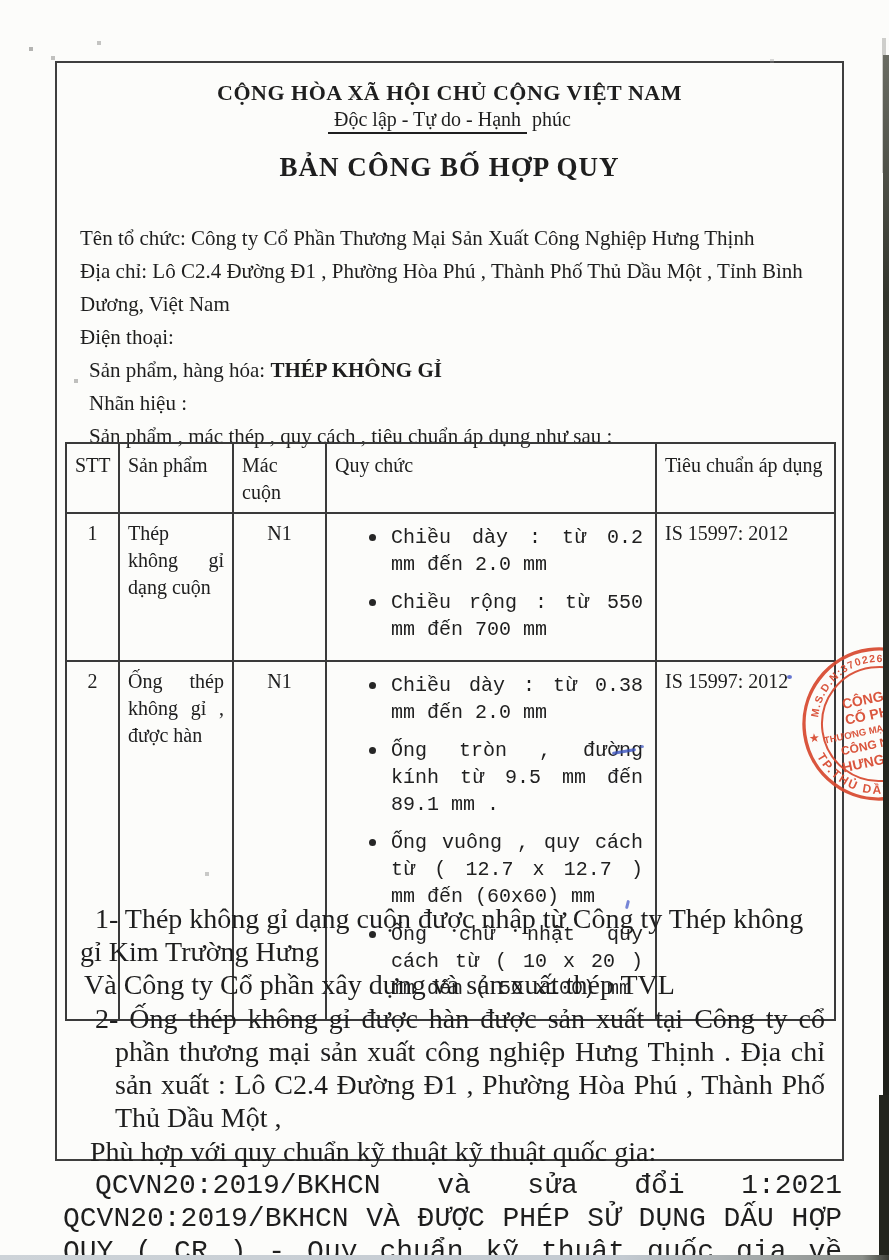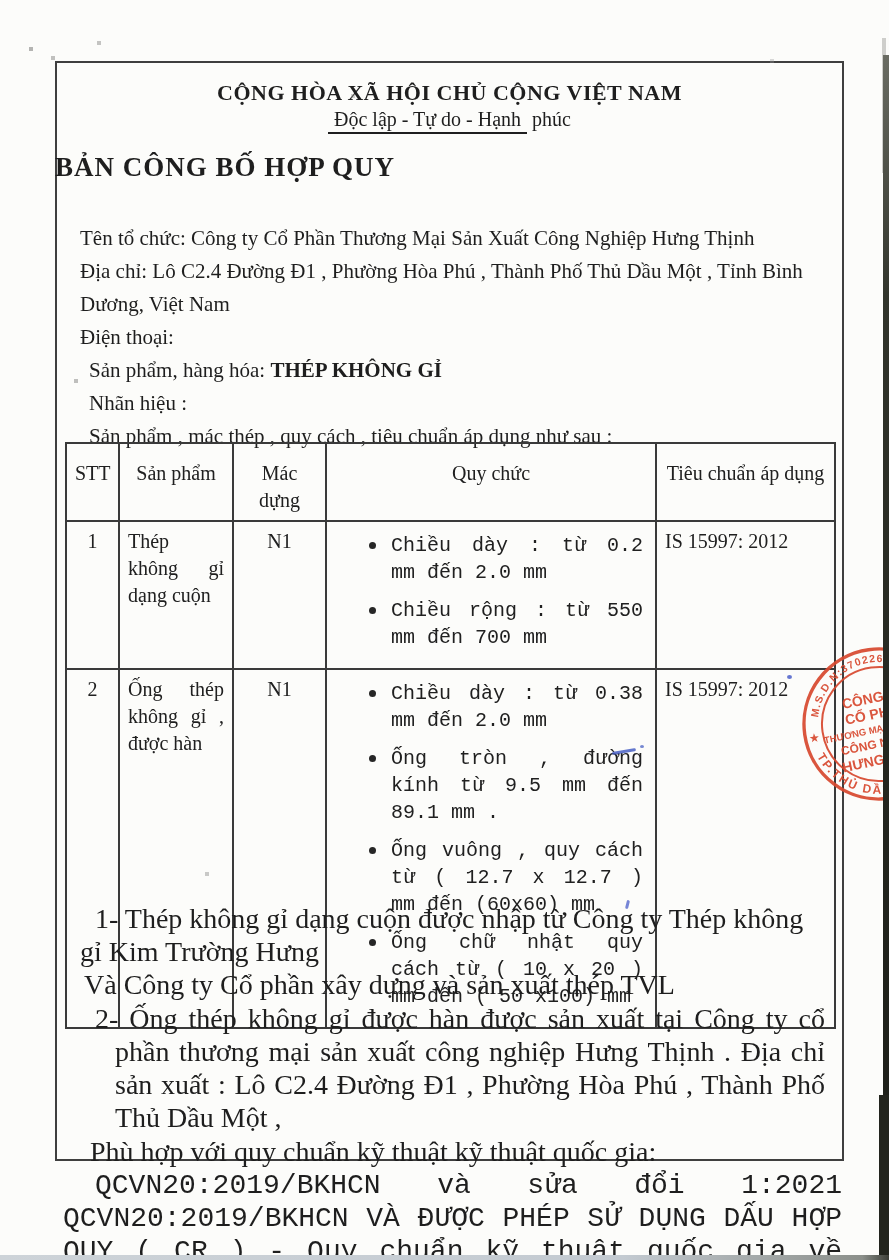--- a/index.html
+++ b/index.html
@@ -20,21 +20,21 @@
     position:absolute; left:55px; top:80px; width:789px;
     text-align:center; font-weight:bold; font-size:22px; letter-spacing:.5px;
   }
   .motto {
     position:absolute; left:55px; top:108px; width:789px;
     text-align:center; font-weight:normal; font-size:20px;
   }
   .motto-underline { border-bottom:2px solid #1f1f1f; padding:0 6px 2px 6px; }
   .doc-title {
     position:absolute; left:55px; top:152px; width:789px;
-    text-align:left; font-weight:bold; font-size:27px; letter-spacing:1px;
+    text-align:center; font-weight:bold; font-size:27px; letter-spacing:1px;
   }
   .doc-number {
     position:absolute; left:55px; top:194px; width:789px;
     text-align:center; font-size:21px;
   }
   .info-block {
     position:absolute; left:80px; top:222px; width:740px;
     font-size:21px; line-height:33px;
   }
   .info-indent { padding-left:9px; }
@@ -42,21 +42,21 @@
 
   .doc-table {
     position:absolute; left:65px; top:442px; width:769px;
     border-collapse:collapse; table-layout:fixed;
     font-size:20px; line-height:27px; color:#202020;
   }
   .doc-table th, .doc-table td {
     border:2px solid #3a3a3a; vertical-align:top; padding:6px 8px;
     overflow:hidden;
   }
-  .doc-table th { font-weight:normal; text-align:center; height:28px; padding-top:16px;margin-left:8px; }
+  .doc-table th { font-weight:normal; text-align:left; height:28px; padding-top:8px;margin-left:8px; }
   .col-stt { width:53px; }
   .col-product { width:114px; }
   .col-grade { width:93px; }
   .col-specs { width:330px; }
   .col-standard { width:179px; }
   .cell-center { text-align:center; }
   .cell-justify { text-align:justify; }
   .row-tall-1 td { height:92px; }
   .row-tall-2 td { height:230px; }
   .spec-list { margin:4px 0 0 0; padding:0 4px 0 34px; list-style:none; }
@@ -146,21 +146,21 @@
       <col class="col-stt">
         <col class="col-product">
         <col class="col-grade">
         <col class="col-specs">
         <col class="col-standard">
     </colgroup>
     <tbody>
         <tr>
       <th class="cell-center">STT</th>
       <th>Sản phẩm</th>
-      <th>Mác dựng</th>
+      <th>Mác cuộn</th>
       <th>Quy chức</th>
       <th>Tiêu chuẩn áp dụng</th>
     </tr>
     <tr class="row-tall-1">
       <td class="cell-center">1</td>
       <td class="cell-justify">Thép không gỉ dạng cuộn</td>
       <td class="cell-center">N1</td>
       <td>
         <ul class="spec-list">
           <li class="spec-item">

